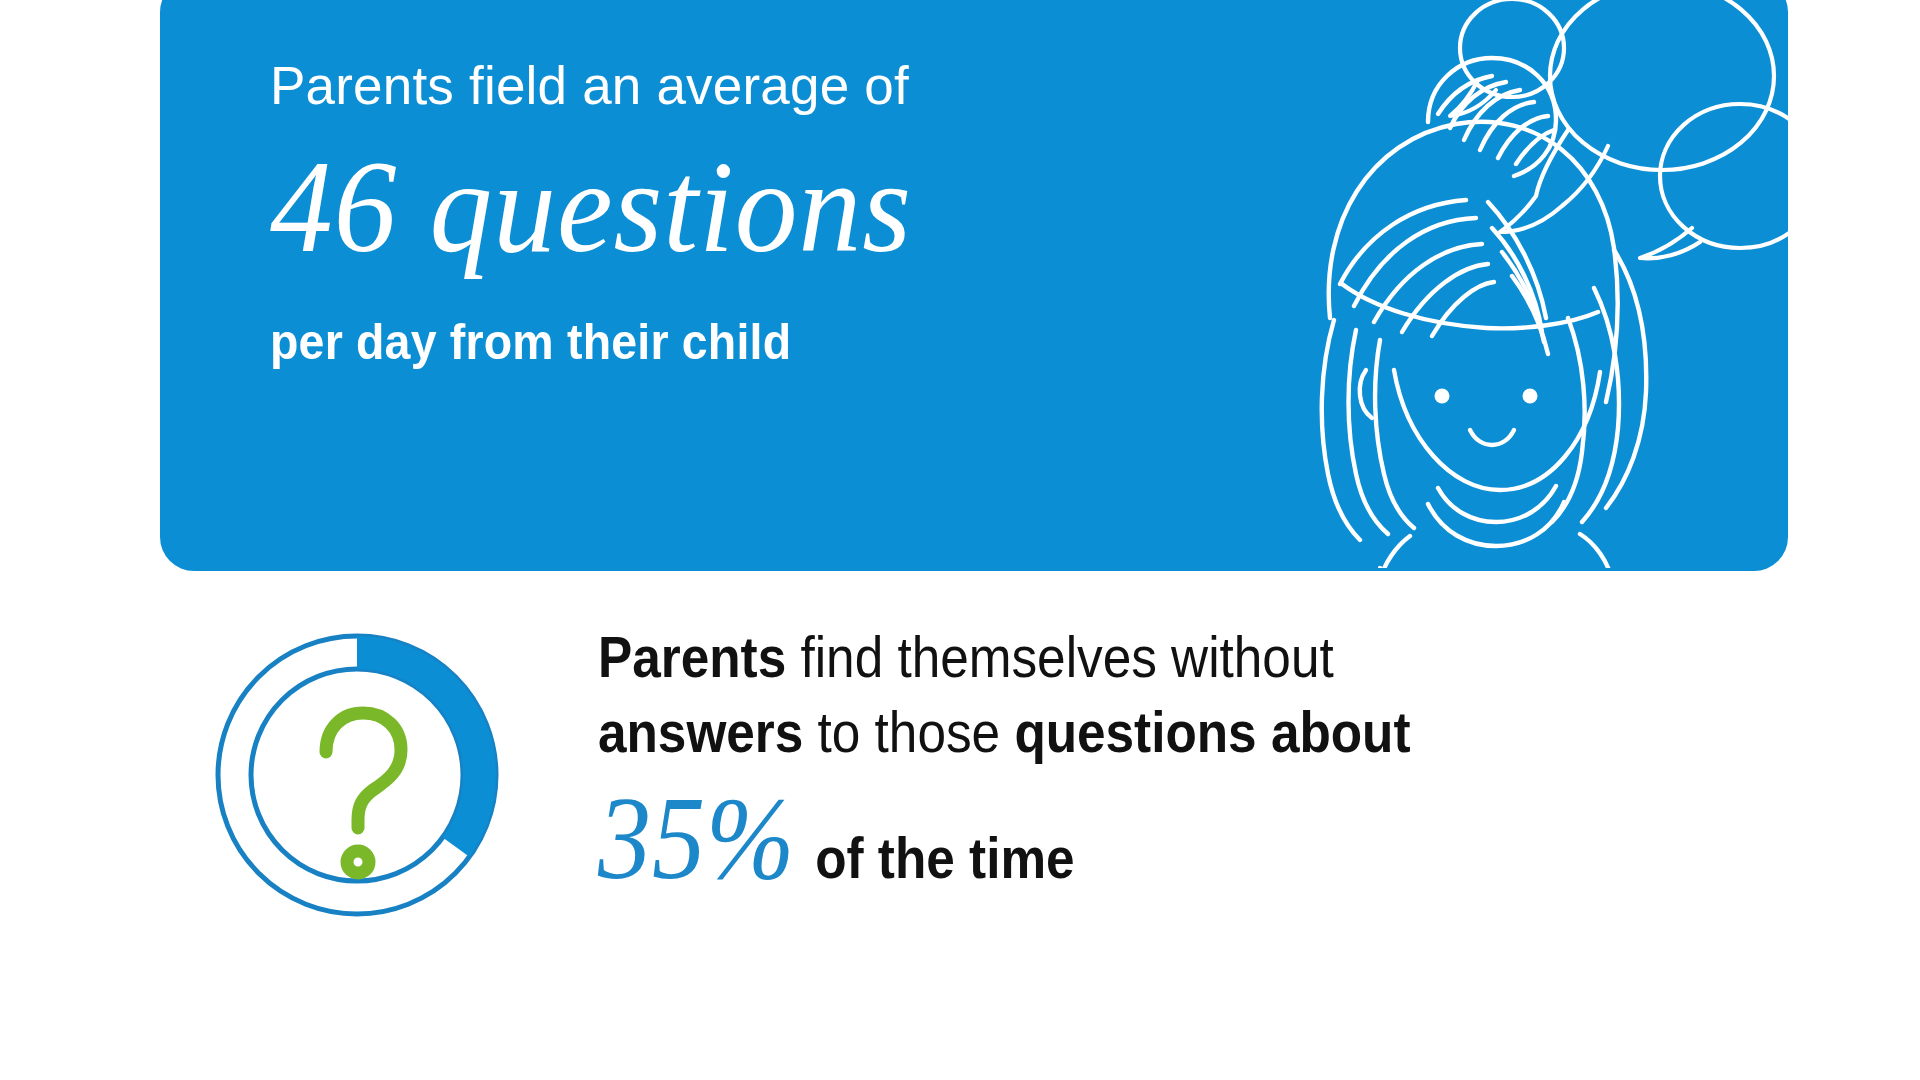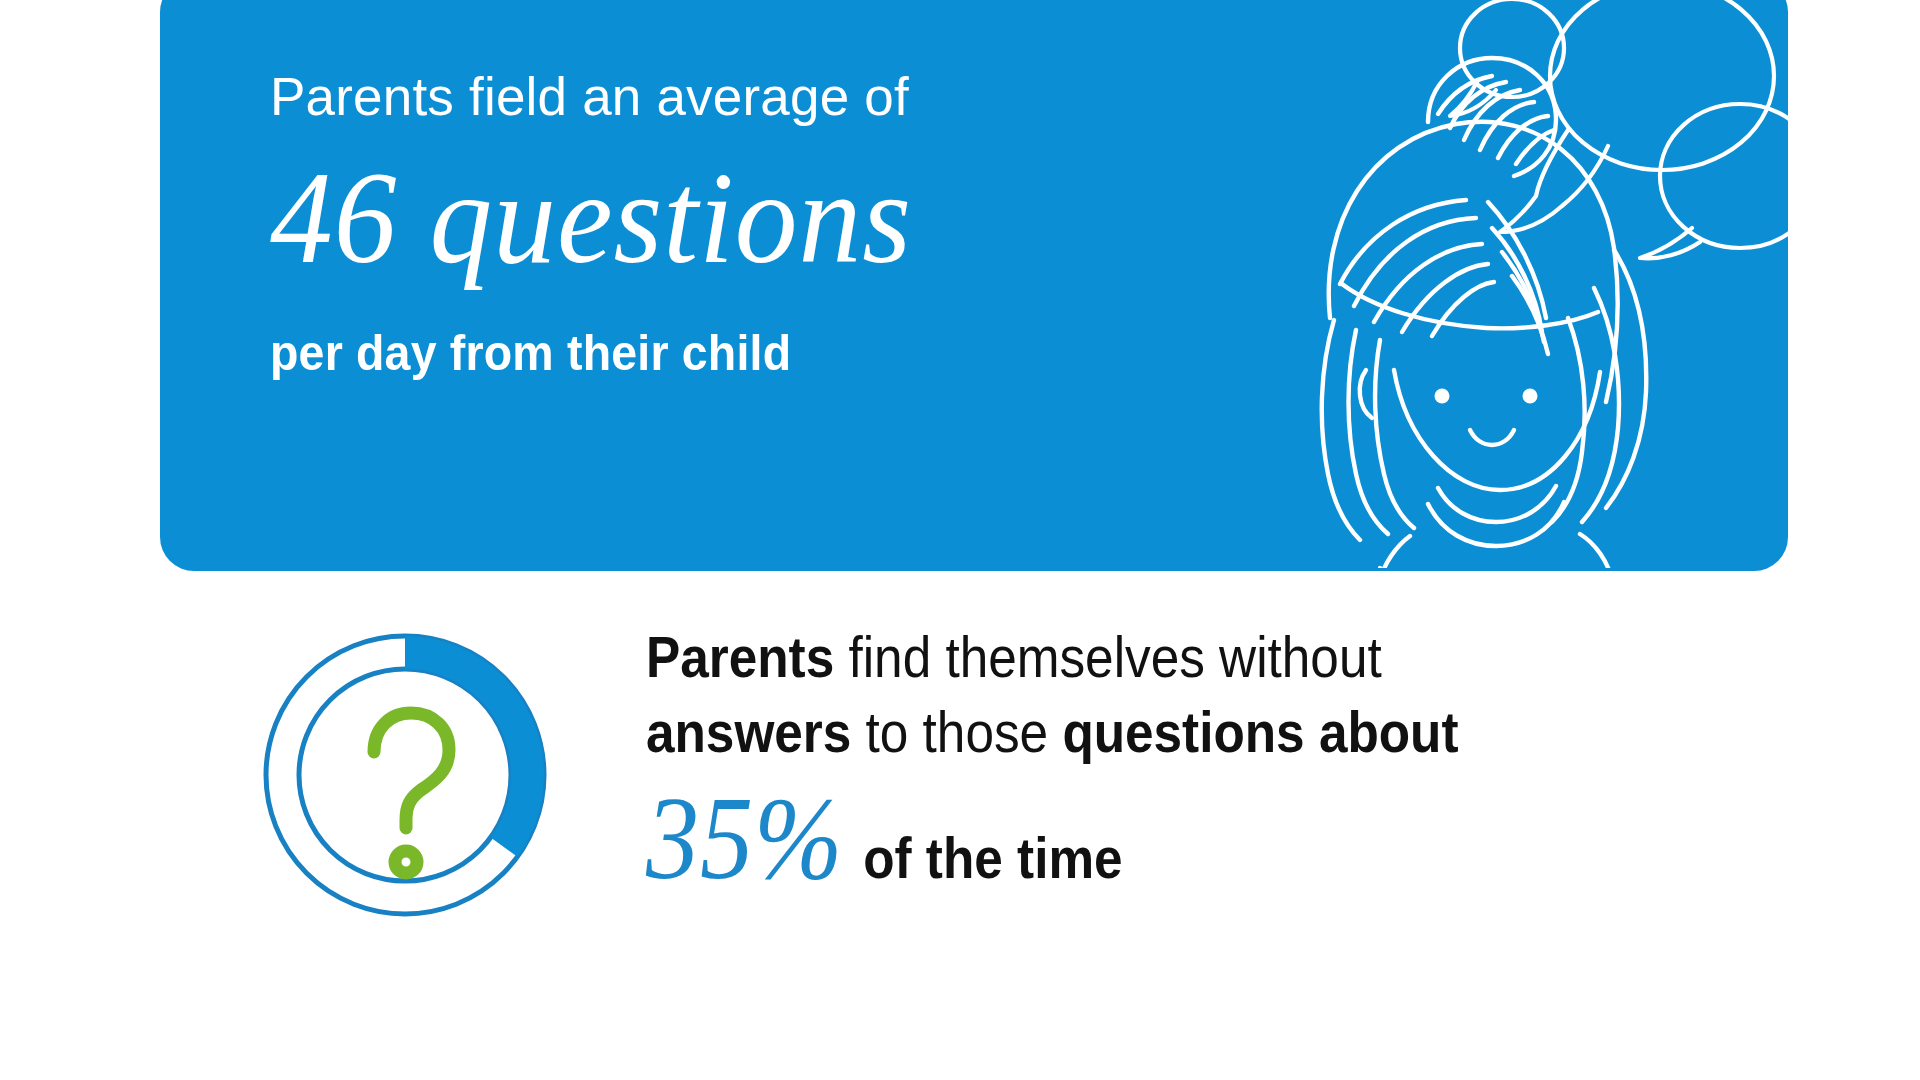--- a/index.html
+++ b/index.html
@@ -19,21 +19,20 @@
     width:1628px; height:593px;
     background:#0b8ed4;
     border-radius:34px;
     overflow:hidden;
   }
 
   .card-text{
     position:absolute;
     left:110px; top:80px;
     width:880px;
-    margin-top:11px;
   }
   .line-top{
     color:#ffffff;
     font-family:"Liberation Sans",sans-serif;
     font-size:53px;
     font-weight:400;
     letter-spacing:.2px;
     line-height:1.05;
     white-space:nowrap;
   }
@@ -63,21 +62,21 @@
     transform-origin:left center;
   }
 
   .girl-art{position:absolute;left:1010px;top:10px;width:620px;height:580px;}
   .bubbles-art{position:absolute;left:1280px;top:6px;width:520px;height:330px;}
 
   
   .stat-row{
     position:absolute;
     left:0; top:640px;
-    width:1548px; height:400px;margin-left:48px;
+    width:1548px; height:400px;
   }
   .donut{
     position:absolute;
     left:212px; top:-10px;
     width:290px;height:290px;
   }
   .stat-text{
     position:absolute;
     left:598px; top:-20px;
     width:1000px;

